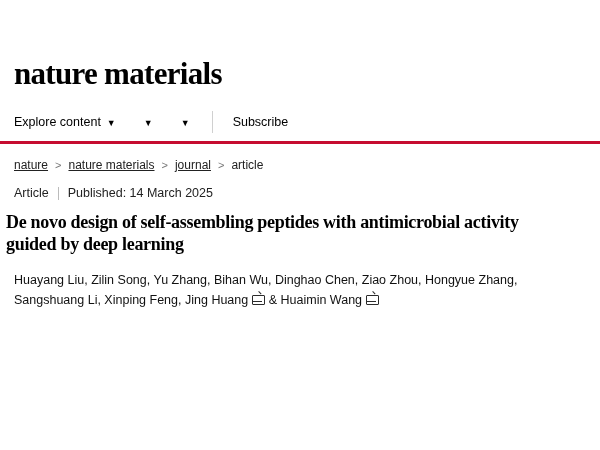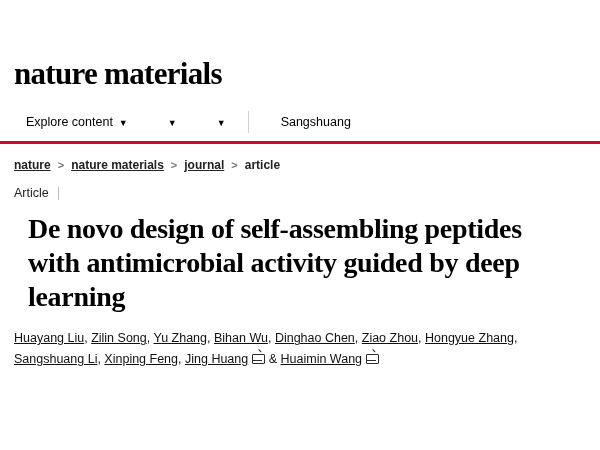--- a/index.html
+++ b/index.html
@@ -44,21 +44,20 @@
     font-size: 12.5px;
     color: #000000;
     height: 30px;
   }
   .navitem {
     display: flex;
     align-items: center;
     margin-right: 22px;
     white-space: nowrap;
     cursor: pointer;
-    margin-left: 12px;
   }
   .navitem .caret {
     display: inline-block;
     margin-left: 6px;
     font-size: 9px;
     line-height: 1;
     transform: translateY(1px);
   }
   .navdiv {
     width: 1px;
@@ -72,21 +71,20 @@
     margin-top: 4px;
   }
   .breadcrumb {
     padding: 14px 14px 0 14px;
     font-family: "Liberation Sans", sans-serif;
     font-size: 12px;
     color: #222222;
     display: flex;
     align-items: center;
     flex-wrap: nowrap;
-    font-weight: bold;
   }
   .breadcrumb a {
     color: #222222;
     text-decoration: underline;
     cursor: pointer;
   }
   .breadcrumb .sep {
     margin: 0 7px;
     color: #777777;
     font-size: 11px;
@@ -103,40 +101,39 @@
     align-items: center;
   }
   .artmeta .bar {
     display: inline-block;
     width: 1px;
     height: 13px;
     background: #bbbbbb;
     margin: 0 9px;
   }
   h1.title {
-    margin: 12px 14px 0 28px;
+    margin: 12px 14px 0 6px;
     font-family: "Liberation Serif", serif;
     font-weight: bold;
-    font-size: 28px;
+    font-size: 18px;
     line-height: 1.22;
     letter-spacing: -0.3px;
     color: #000000;
     max-width: 545px;
   }
   .authors {
     margin: 14px 14px 0 14px;
     font-family: "Liberation Sans", sans-serif;
     font-size: 12.5px;
     line-height: 1.62;
     color: #111111;
     max-width: 578px;
   }
   .authors a {
     color: #111111;
-    text-decoration: underline;
     cursor: pointer;
   }
   .authors .plain {
     color: #111111;
   }
   .envelope {
     display: inline-block;
     width: 11px;
     height: 8px;
     border: 1px solid #2b2b2b;
@@ -185,39 +182,40 @@
       <span class="caret">▼</span>
     </div>
     <div class="navitem">
       <span class="caret">▼</span>
     </div>
     <div class="navitem">
       <span class="caret">▼</span>
     </div>
     <div class="navdiv"></div>
     <div class="navitem">
-      <span>Sangshuang</span>
+      <span>Subscribe</span>
     </div>
   </div>
 
   <div class="redrule"></div>
 
   <div class="breadcrumb">
     <a>nature</a>
     <span class="sep">&gt;</span>
     <a>nature materials</a>
     <span class="sep">&gt;</span>
     <a>journal</a>
     <span class="sep">&gt;</span>
     <span class="current">article</span>
   </div>
 
   <div class="artmeta">
     <span>Article</span>
     <span class="bar"></span>
+    <span>Published: 14 March 2025</span>
   </div>
 
   <h1 class="title">De novo design of self-assembling peptides with antimicrobial activity guided by deep learning</h1>
 
   <div class="authors">
     <a>Huayang Liu</a><span class="plain">, </span><a>Zilin Song</a><span class="plain">, </span><a>Yu Zhang</a><span class="plain">, </span><a>Bihan Wu</a><span class="plain">, </span><a>Dinghao Chen</a><span class="plain">, </span><a>Ziao Zhou</a><span class="plain">, </span><a>Hongyue Zhang</a><span class="plain">, </span><a>Sangshuang Li</a><span class="plain">, </span><a>Xinping Feng</a><span class="plain">, </span><a>Jing Huang</a><span class="envelope"></span><span class="plain"> &amp; </span><a>Huaimin Wang</a><span class="envelope"></span>
   </div>
 
 </div>
 

